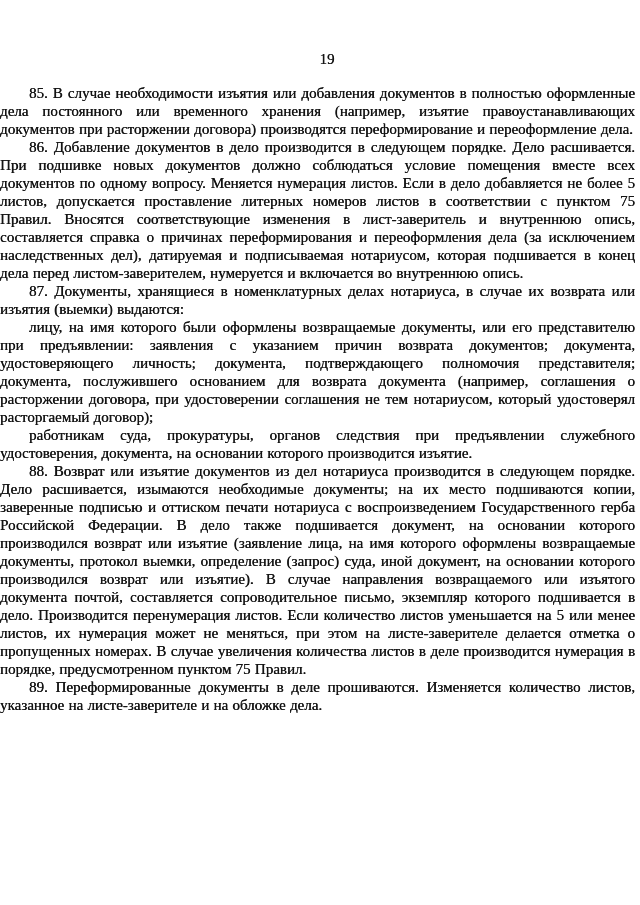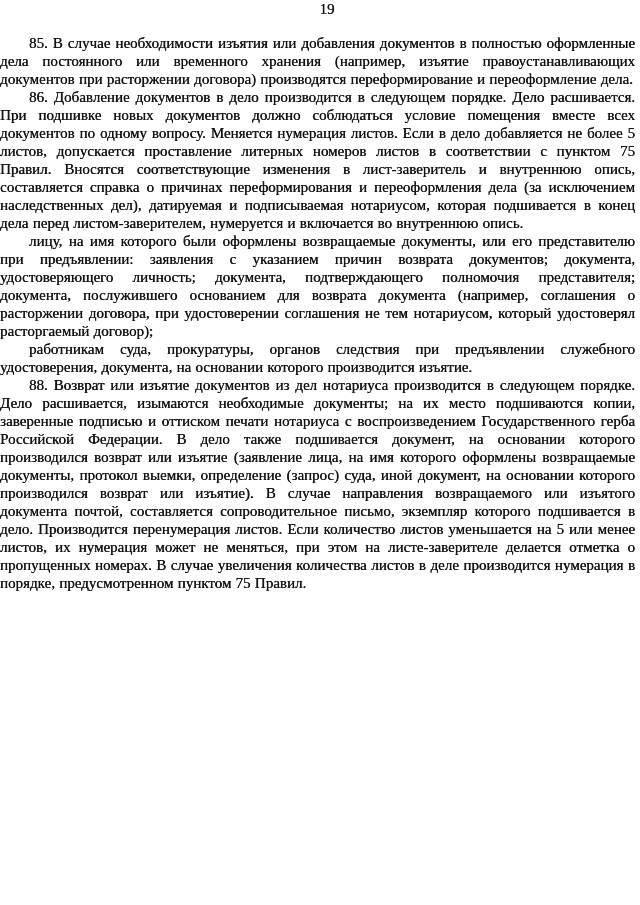--- a/index.html
+++ b/index.html
@@ -11,20 +11,21 @@
     position: relative;
     width: 640px;
     height: 905px;
     background: #ffffff;
     overflow: hidden;
     font-family: "Liberation Serif", "DejaVu Serif", serif;
     color: #141414;
     box-sizing: border-box;
   }
   .page-number {
+    padding-top: 50px;
     text-align: center;
     font-size: 15px;
     line-height: 18px;
     margin-left: 14px; 
     margin-bottom: 16px;
     text-shadow: 0.3px 0 0 currentColor;
   }
   .content {
     padding-right: 5px;
   }
@@ -39,17 +40,19 @@
   }
 </style>
 </head>
 <body>
 
 <div class="page">
   <div class="page-number">19</div>
   <div class="content">
       <p class="para">85. В случае необходимости изъятия или добавления документов в полностью оформленные дела постоянного или временного хранения (например, изъятие правоустанавливающих документов при расторжении договора) производятся переформирование и переоформление дела.</p>
       <p class="para">86. Добавление документов в дело производится в следующем порядке. Дело расшивается. При подшивке новых документов должно соблюдаться условие помещения вместе всех документов по одному вопросу. Меняется нумерация листов. Если в дело добавляется не более 5 листов, допускается проставление литерных номеров листов в соответствии с пунктом 75 Правил. Вносятся соответствующие изменения в лист-заверитель и внутреннюю опись, составляется справка о причинах переформирования и переоформления дела (за исключением наследственных дел), датируемая и подписываемая нотариусом, которая подшивается в конец дела перед листом-заверителем, нумеруется и включается во внутреннюю опись.</p>
+      <p class="para">87. Документы, хранящиеся в номенклатурных делах нотариуса, в случае их возврата или изъятия (выемки) выдаются:</p>
       <p class="para">лицу, на имя которого были оформлены возвращаемые документы, или его представителю при предъявлении: заявления с указанием причин возврата документов; документа, удостоверяющего личность; документа, подтверждающего полномочия представителя; документа, послужившего основанием для возврата документа (например, соглашения о расторжении договора, при удостоверении соглашения не тем нотариусом, который удостоверял расторгаемый договор);</p>
       <p class="para">работникам суда, прокуратуры, органов следствия при предъявлении служебного удостоверения, документа, на основании которого производится изъятие.</p>
       <p class="para">88. Возврат или изъятие документов из дел нотариуса производится в следующем порядке. Дело расшивается, изымаются необходимые документы; на их место подшиваются копии, заверенные подписью и оттиском печати нотариуса с воспроизведением Государственного герба Российской Федерации. В дело также подшивается документ, на основании которого производился возврат или изъятие (заявление лица, на имя которого оформлены возвращаемые документы, протокол выемки, определение (запрос) суда, иной документ, на основании которого производился возврат или изъятие). В случае направления возвращаемого или изъятого документа почтой, составляется сопроводительное письмо, экземпляр которого подшивается в дело. Производится перенумерация листов. Если количество листов уменьшается на 5 или менее листов, их нумерация может не меняться, при этом на листе-заверителе делается отметка о пропущенных номерах. В случае увеличения количества листов в деле производится нумерация в порядке, предусмотренном пунктом 75 Правил.</p>
+      <p class="para">89. Переформированные документы в деле прошиваются. Изменяется количество листов, указанное на листе-заверителе и на обложке дела.</p>
     </div>
 </div>
 
 </body></html>

